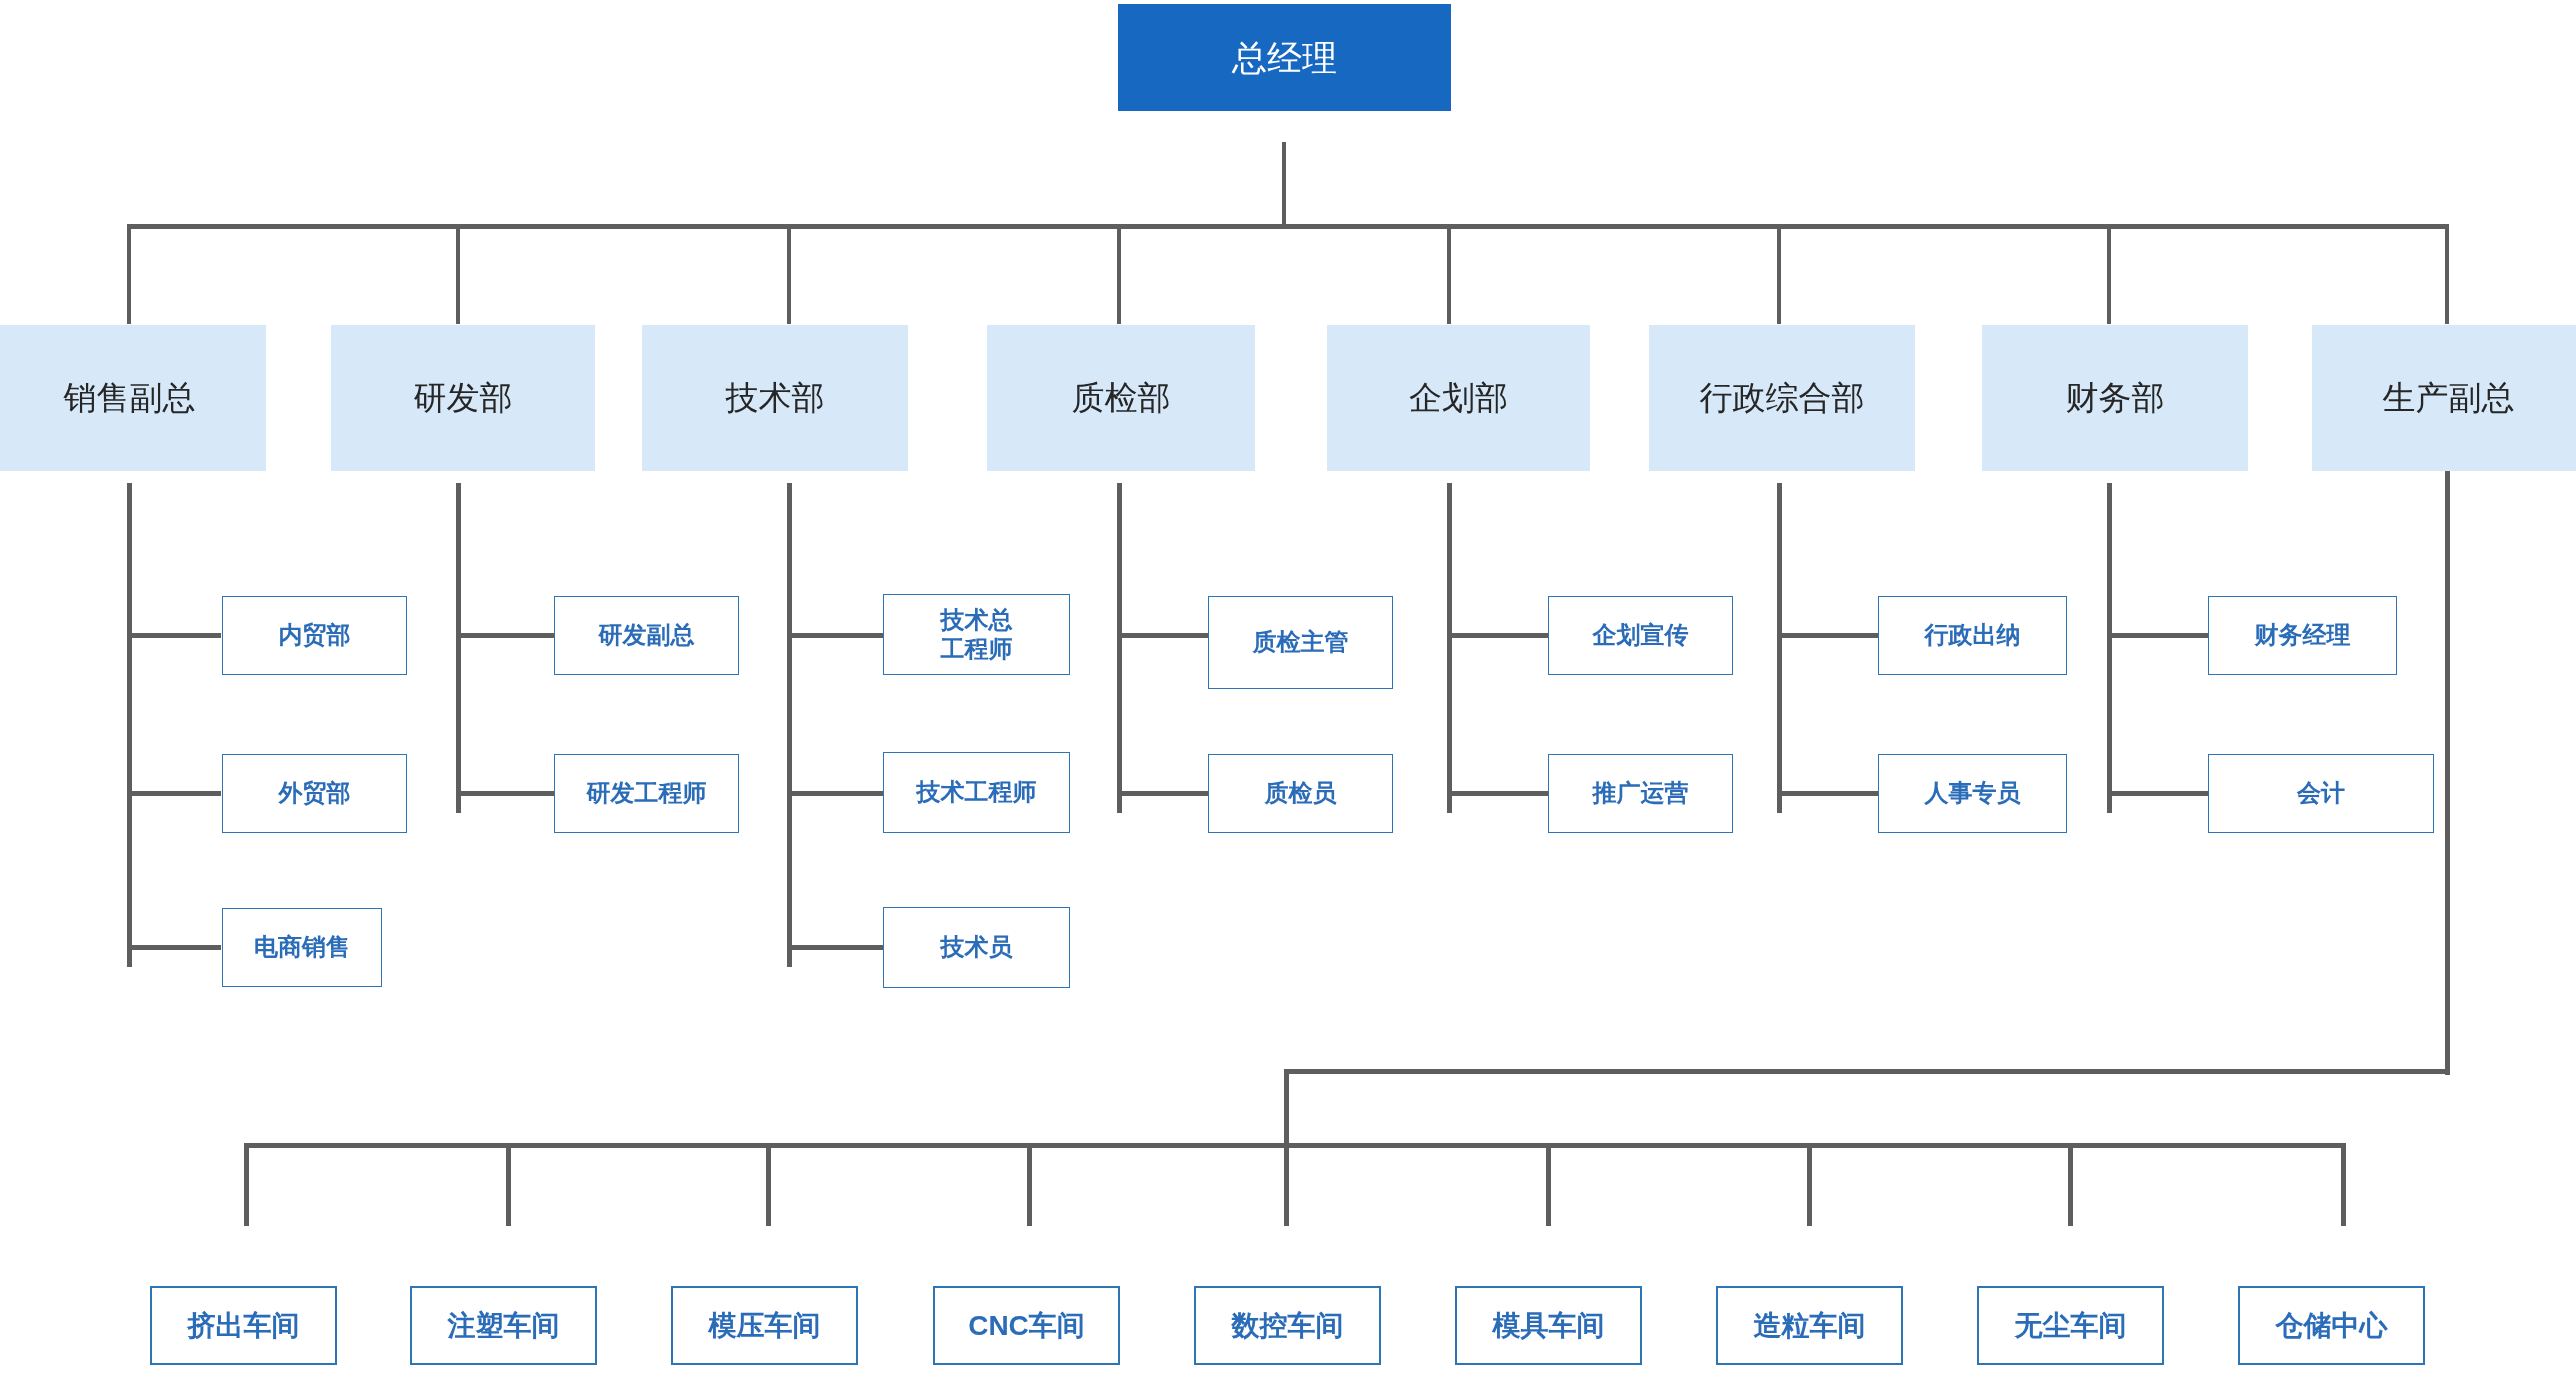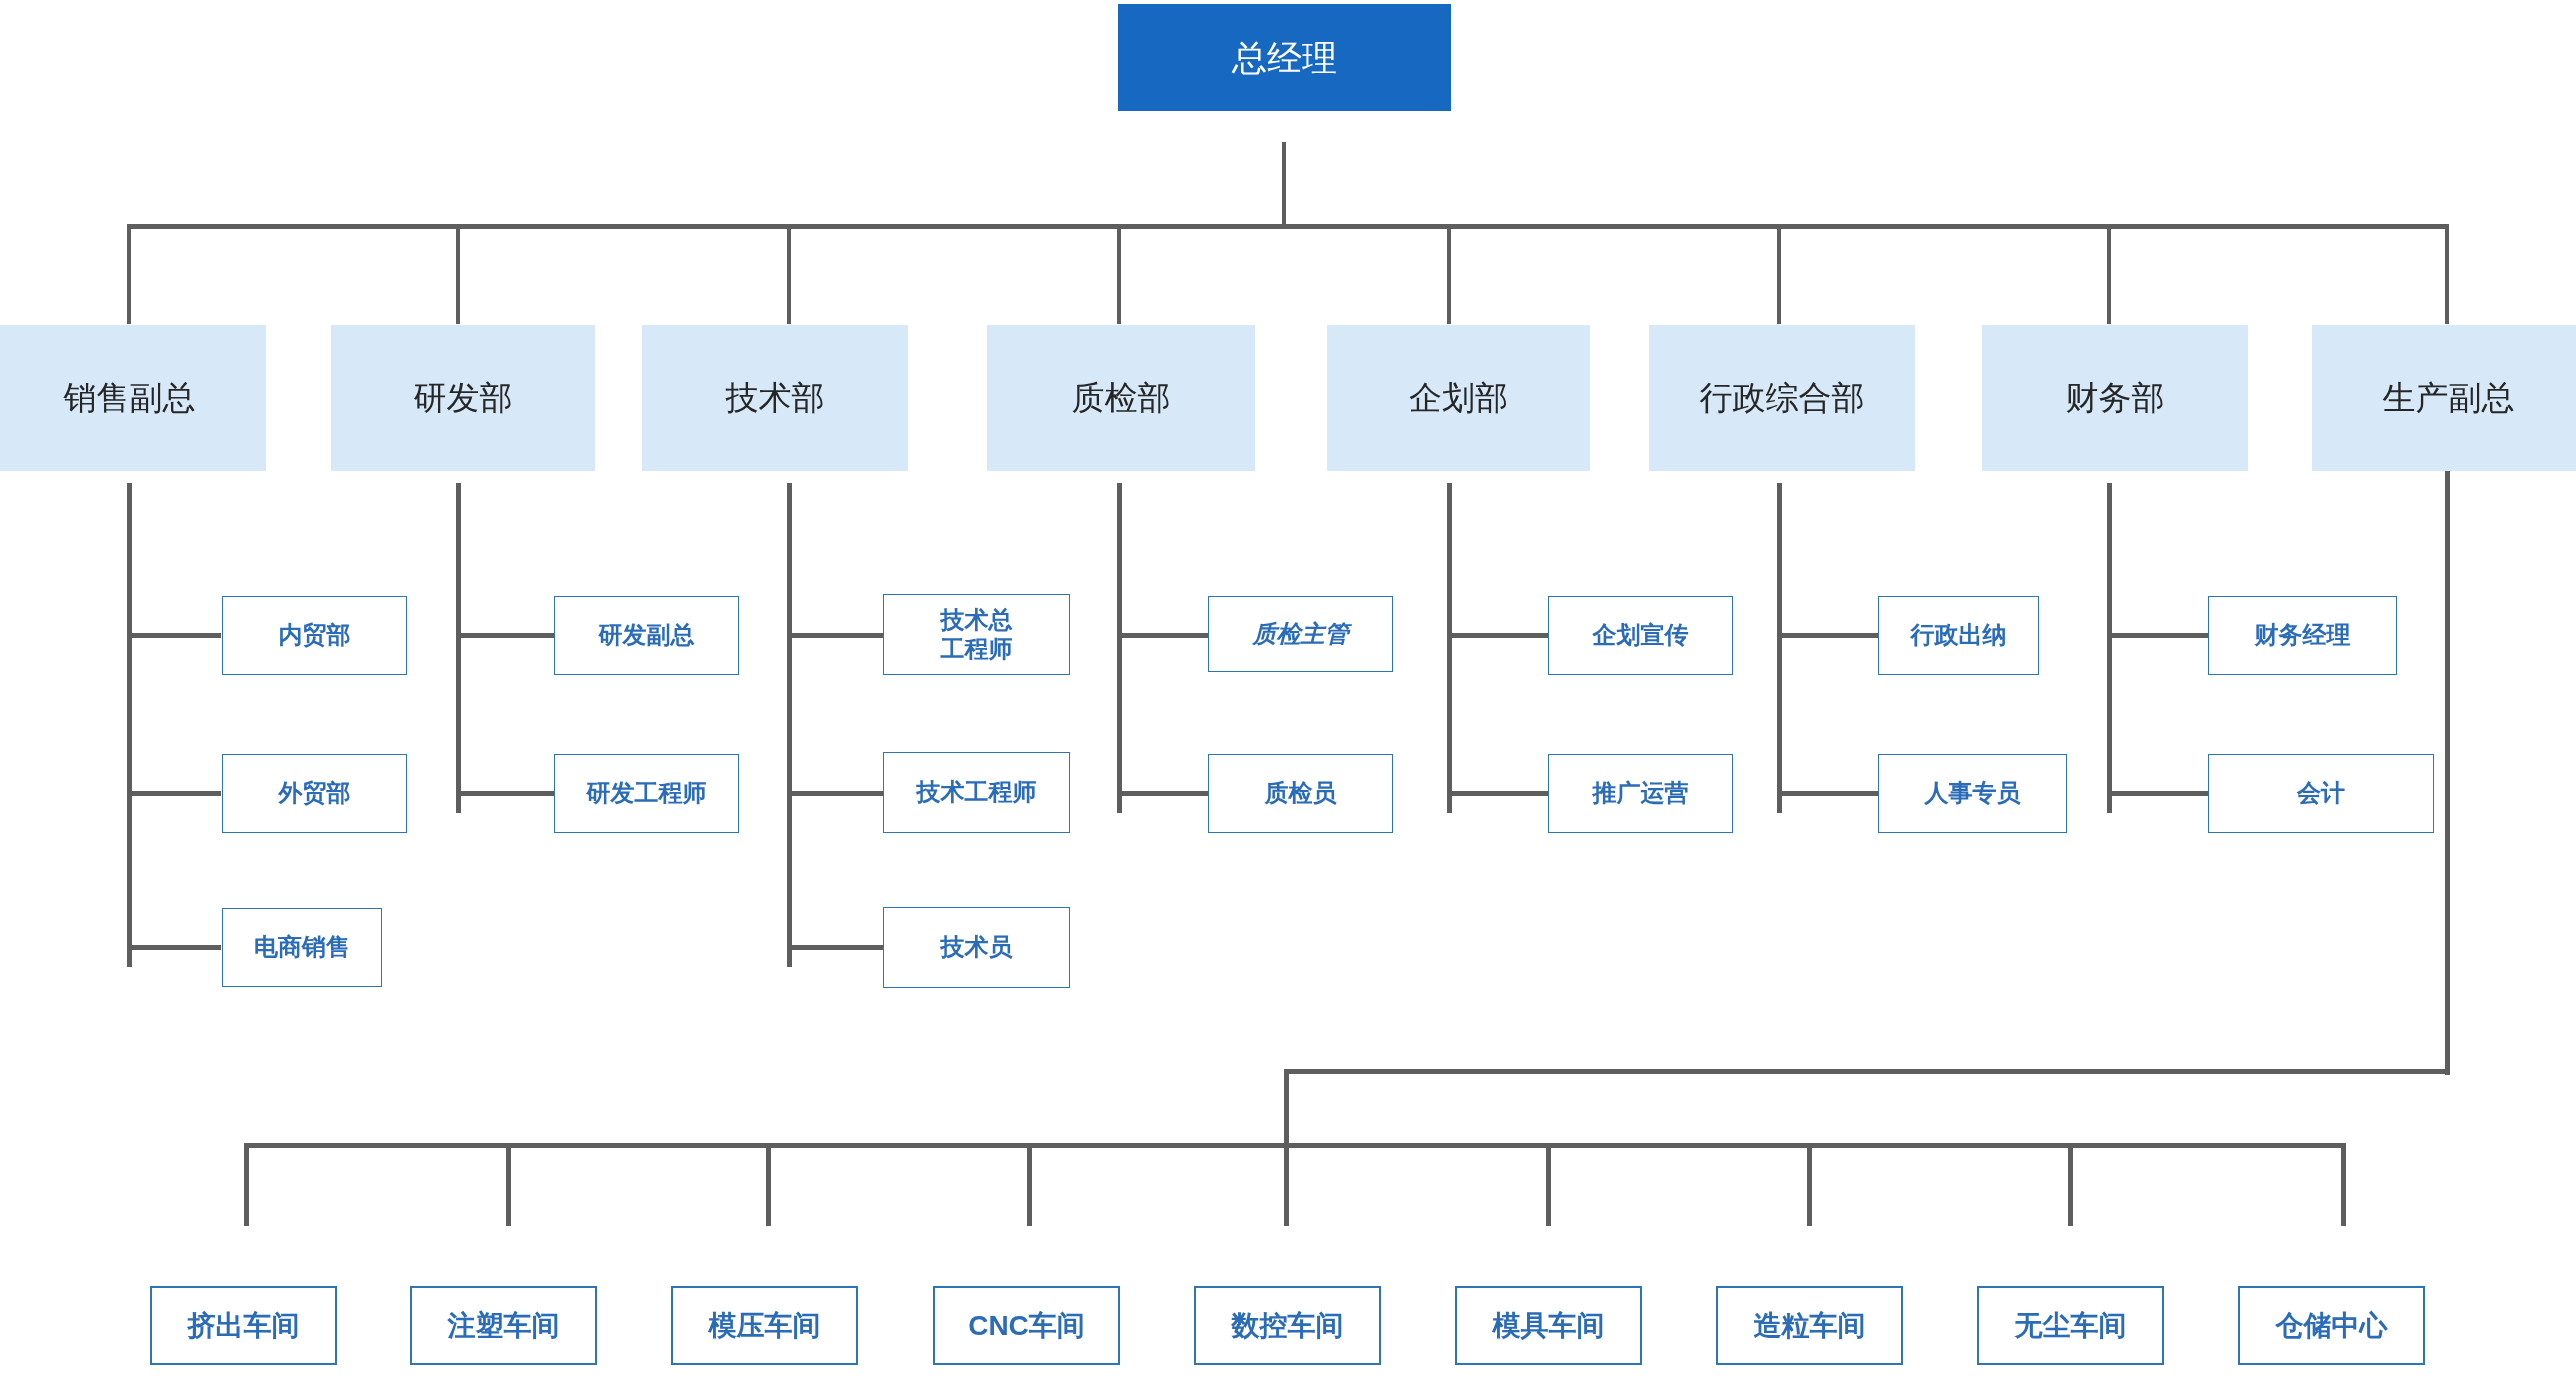--- a/index.html
+++ b/index.html
@@ -161,21 +161,21 @@
     <span class="label">技术工程师</span>
   </div>
   <div class="node role" style="left:883px; top:907px; width:187px; height:81px;">
     <span class="label">技术员</span>
   </div>
 
   <div class="conn v" style="left:1117px; top:483px; height:330px; width:5.2px;"></div>
   <div class="conn h" style="left:1122px; top:633px; width:86px;"></div>
   <div class="conn h" style="left:1122px; top:791px; width:86px;"></div>
 
-  <div class="node role" style="left:1208px; top:596px; width:185px; height:76px;font-style:italic;">
+  <div class="node role" style="left:1208px; top:596px; width:185px; height:93px;">
     <span class="label">质检主管</span>
   </div>
   <div class="node role" style="left:1208px; top:754px; width:185px; height:79px;">
     <span class="label">质检员</span>
   </div>
 
   <div class="conn v" style="left:1447px; top:483px; height:330px; width:5.2px;"></div>
   <div class="conn h" style="left:1452px; top:633px; width:96px;"></div>
   <div class="conn h" style="left:1452px; top:791px; width:96px;"></div>
 
@@ -183,21 +183,21 @@
     <span class="label">企划宣传</span>
   </div>
   <div class="node role" style="left:1548px; top:754px; width:185px; height:79px;text-align:center;">
     <span class="label">推广运营</span>
   </div>
 
   <div class="conn v" style="left:1777px; top:483px; height:330px; width:5.2px;"></div>
   <div class="conn h" style="left:1782px; top:633px; width:96px;"></div>
   <div class="conn h" style="left:1782px; top:791px; width:96px;"></div>
 
-  <div class="node role" style="left:1878px; top:596px; width:161px; height:79px;">
+  <div class="node role" style="left:1878px; top:596px; width:189px; height:79px;">
     <span class="label">行政出纳</span>
   </div>
   <div class="node role" style="left:1878px; top:754px; width:189px; height:79px;">
     <span class="label">人事专员</span>
   </div>
 
   <div class="conn v" style="left:2107px; top:483px; height:330px; width:5.2px;"></div>
   <div class="conn h" style="left:2112px; top:633px; width:96px;"></div>
   <div class="conn h" style="left:2112px; top:791px; width:96px;"></div>
 

